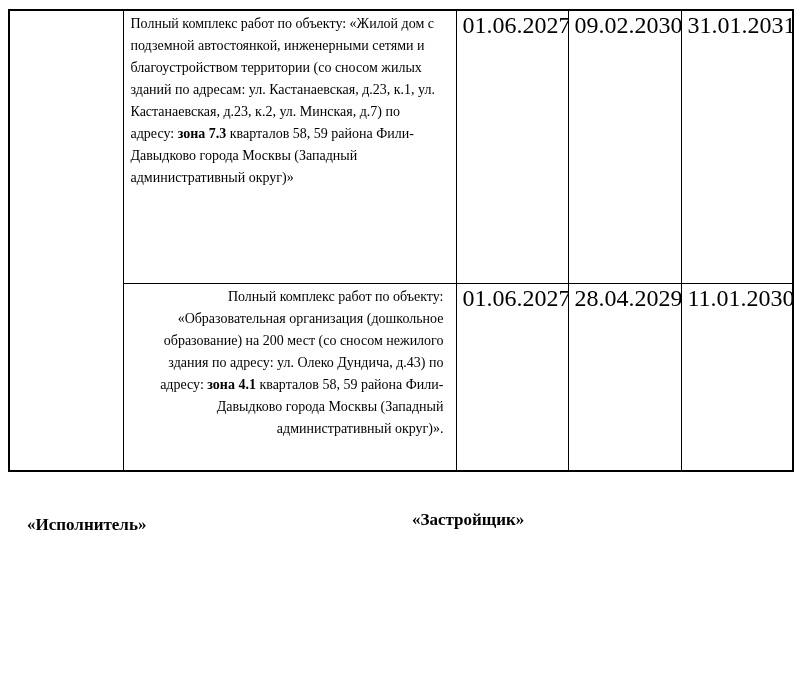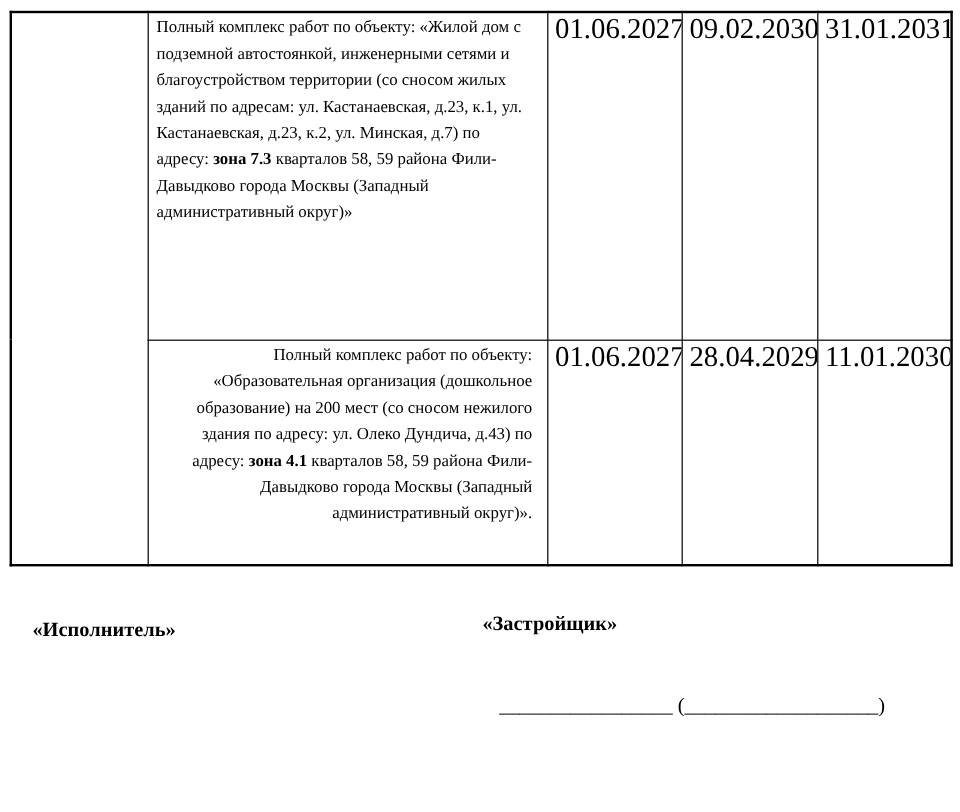--- a/index.html
+++ b/index.html
@@ -45,21 +45,21 @@
   tr.row-1 { height: 273px; }
   tr.row-2 { height: 188px; text-align: right; }
 
   .sig-title {
     position: absolute;
     font-size: 17px;
     font-weight: bold;
     white-space: nowrap;
   }
   .sig-title.left  { left: 27px;  top: 515px; }
-  .sig-title.right { left: 402px; top: 510px; }
+  .sig-title.right { left: 412px; top: 510px; }
 
   .sig-line {
     position: absolute;
     font-size: 17px;
     white-space: nowrap;
     letter-spacing: 0;
   }
   .sig-line.left  { left: 25px;  top: 578px; }
   .sig-line.right { left: 416px; top: 578px; }
 </style>
@@ -84,15 +84,14 @@
         <td class="date-cell date-cell-3">11.01.2030</td>
       </tr>
     </tbody>
   </table>
 
   <div class="sig-title left">«Исполнитель»</div>
 
   <div class="sig-title right">«Застройщик»</div>
 
 
-  <div class="sig-line right">_________________ (___________________)</div>
 
 </div>
 
 </body></html>

